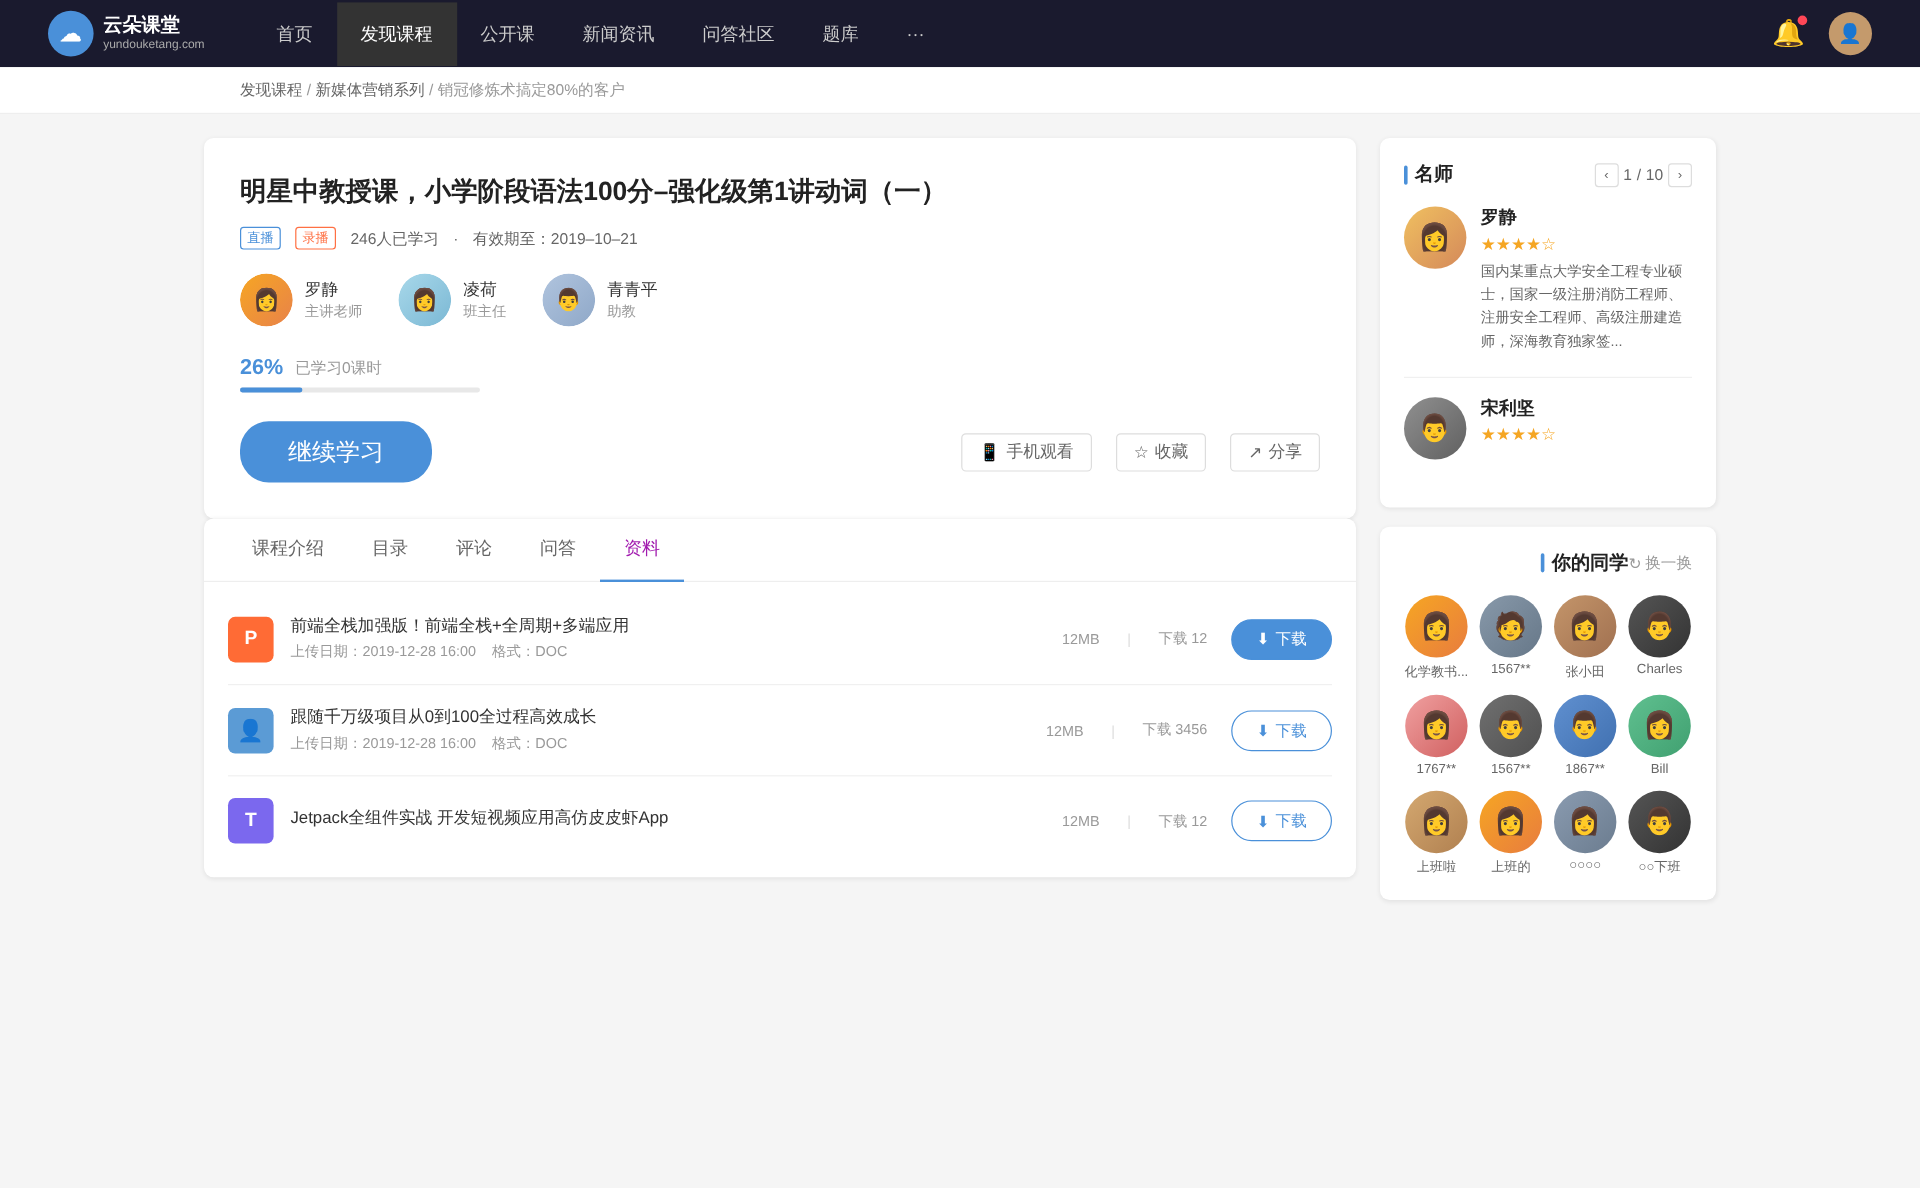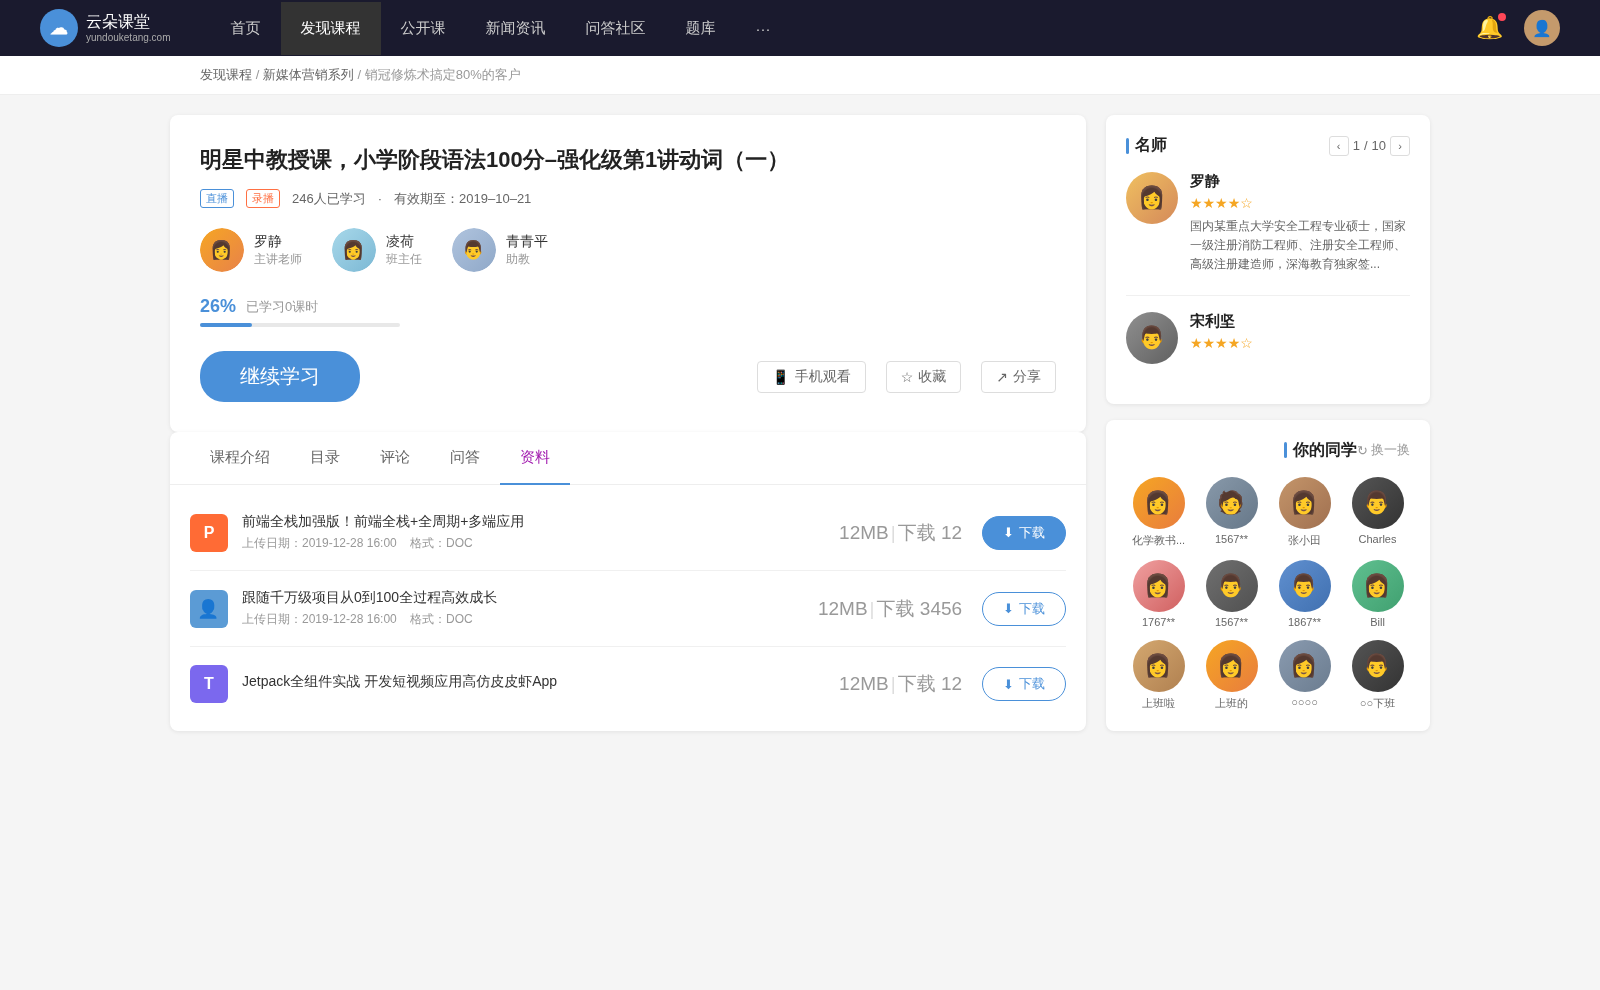--- a/index.html
+++ b/index.html
@@ -3,21 +3,21 @@
   <meta charset="utf-8">
   <style>
     * { box-sizing: border-box; margin: 0; padding: 0; }
     body { font-family: -apple-system, BlinkMacSystemFont, "PingFang SC", "Microsoft YaHei", sans-serif; background: #f5f5f5; min-width: 1600px; }
 
     
     .navbar { background: #1a1a2e; height: 56px; display: flex; align-items: center; padding: 0 40px; }
     .logo { display: flex; align-items: center; margin-right: 40px; }
     .logo-icon { width: 38px; height: 38px; background: #4a90d9; border-radius: 50%; display: flex; align-items: center; justify-content: center; color: white; font-size: 18px; font-weight: bold; margin-right: 8px; }
     .logo-text { color: white; font-size: 13px; line-height: 1.2; }
-    .logo-text .main { font-size: 16px; font-weight: normal; }
+    .logo-text .main { font-size: 16px; font-weight: bold; }
     .nav-items { display: flex; align-items: center; gap: 0; }
     .nav-item { color: #ccc; font-size: 15px; padding: 0 20px; height: 53px; display: flex; align-items: center; cursor: pointer; }
     .nav-item.active { background: #333; color: white; }
     .nav-right { margin-left: auto; display: flex; align-items: center; gap: 20px; }
     .bell-wrap { position: relative; cursor: pointer; }
     .bell-icon { color: white; font-size: 22px; }
     .bell-dot { position: absolute; top: -2px; right: -2px; width: 8px; height: 8px; background: #ff4757; border-radius: 50%; }
     .avatar-nav { width: 36px; height: 36px; border-radius: 50%; background: #c0a080; overflow: hidden; cursor: pointer; }
 
     
@@ -63,27 +63,27 @@
     .resource-list { padding: 10px 20px; }
     .resource-item { display: flex; align-items: center; padding: 18px 0; border-bottom: 1px solid #f0f0f0; }
     .resource-item:last-child { border-bottom: none; }
     .resource-icon { width: 38px; height: 38px; border-radius: 6px; display: flex; align-items: center; justify-content: center; font-size: 16px; font-weight: bold; color: white; margin-right: 14px; flex-shrink: 0; }
     .icon-p { background: #ff6b35; }
     .icon-user { background: #5b9bd5; }
     .icon-t { background: #7b68ee; }
     .resource-info { flex: 1; }
     .resource-title { font-size: 14px; color: #333; font-weight: 500; margin-bottom: 4px; }
     .resource-meta { font-size: 12px; color: #999; }
-    .resource-stats { color: #999; font-size: 19px; display: flex; align-items: center; gap: 2px; margin-right: 20px; white-space: nowrap; }
+    .resource-stats { color: #999; font-size: 12px; display: flex; align-items: center; gap: 23px; margin-right: 20px; white-space: nowrap; }
     .resource-stats .sep { color: #ddd; }
     .btn-download { border: 1px solid #4a90d9; color: #4a90d9; background: white; border-radius: 20px; padding: 7px 20px; font-size: 13px; cursor: pointer; display: flex; align-items: center; gap: 5px; white-space: nowrap; }
     .btn-download.filled { background: #4a90d9; color: white; }
 
     
-    .sidebar { width: 324px; flex-shrink: 0; }
+    .sidebar { width: 280px; flex-shrink: 0; }
     .sidebar-card { background: white; border-radius: 8px; padding: 20px; box-shadow: 0 1px 4px rgba(0,0,0,0.08); margin-bottom: 16px; }
     .sidebar-title-row { display: flex; align-items: center; justify-content: space-between; margin-bottom: 16px; }
     .sidebar-title-row .title { font-size: 16px; font-weight: bold; color: #222; display: flex; align-items: center; gap: 6px; }
     .sidebar-title-row .title::before { content: ''; display: inline-block; width: 3px; height: 16px; background: #4a90d9; border-radius: 2px; }
     .pagination-small { display: flex; align-items: center; gap: 4px; font-size: 13px; color: #666; }
     .page-btn { width: 20px; height: 20px; border: 1px solid #ddd; border-radius: 3px; display: flex; align-items: center; justify-content: center; cursor: pointer; font-size: 11px; color: #666; }
     .teacher-entry { display: flex; align-items: flex-start; gap: 12px; margin-bottom: 20px; }
     .teacher-sidebar-avatar { width: 52px; height: 52px; border-radius: 50%; flex-shrink: 0; display: flex; align-items: center; justify-content: center; font-size: 22px; overflow: hidden; }
     .ts1 { background: linear-gradient(135deg, #f0c060, #d4895a); }
     .ts2 { background: linear-gradient(135deg, #909090, #606060); }

